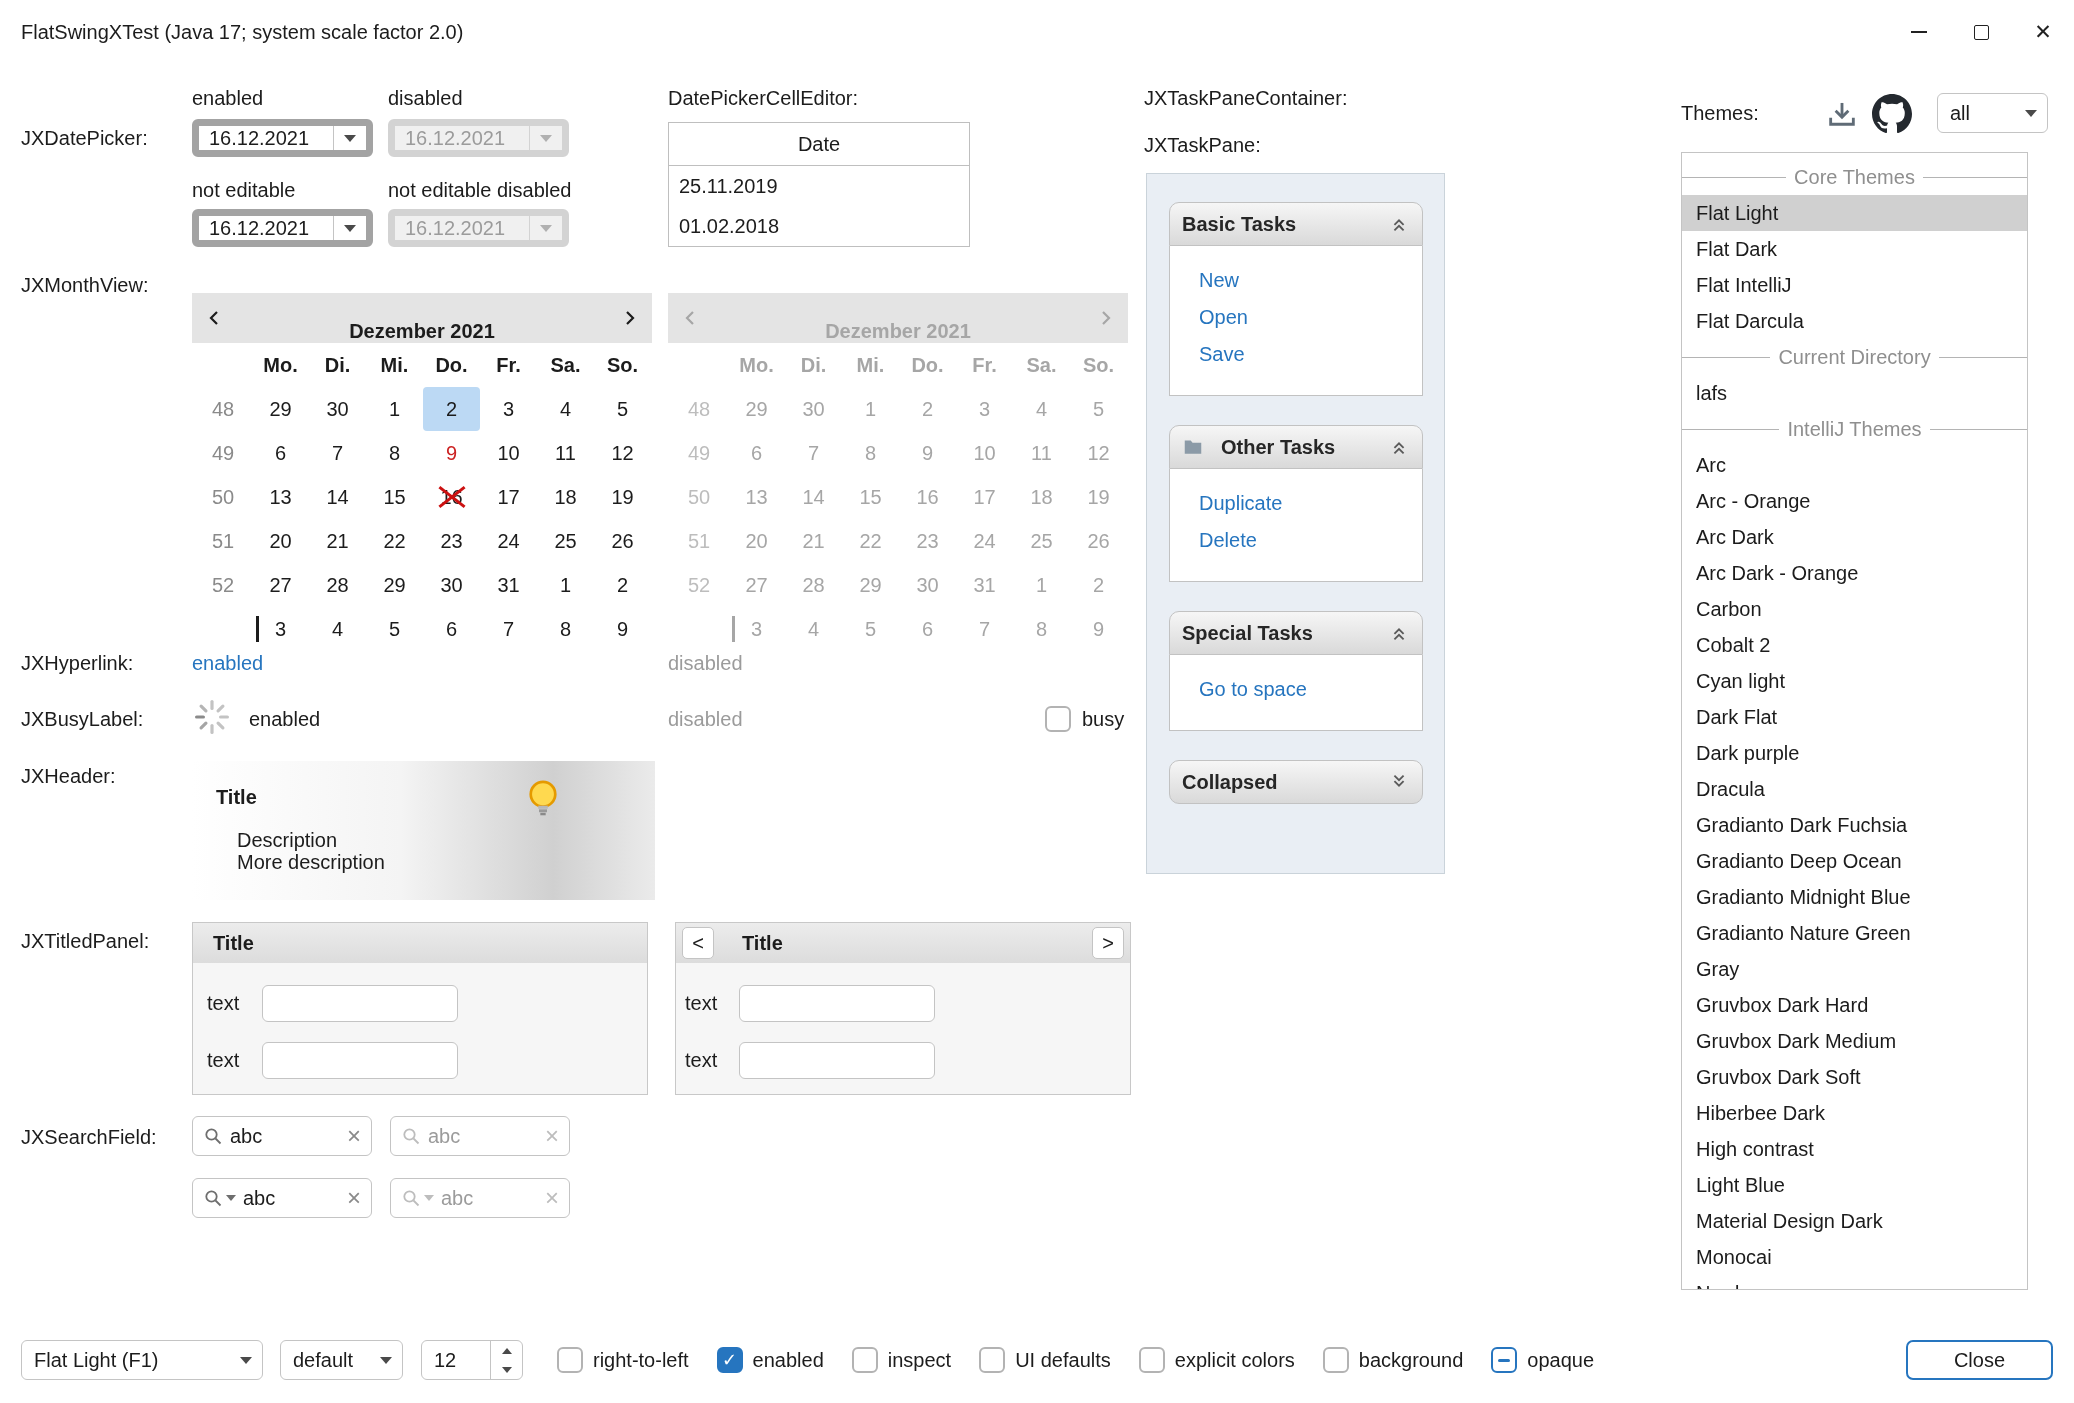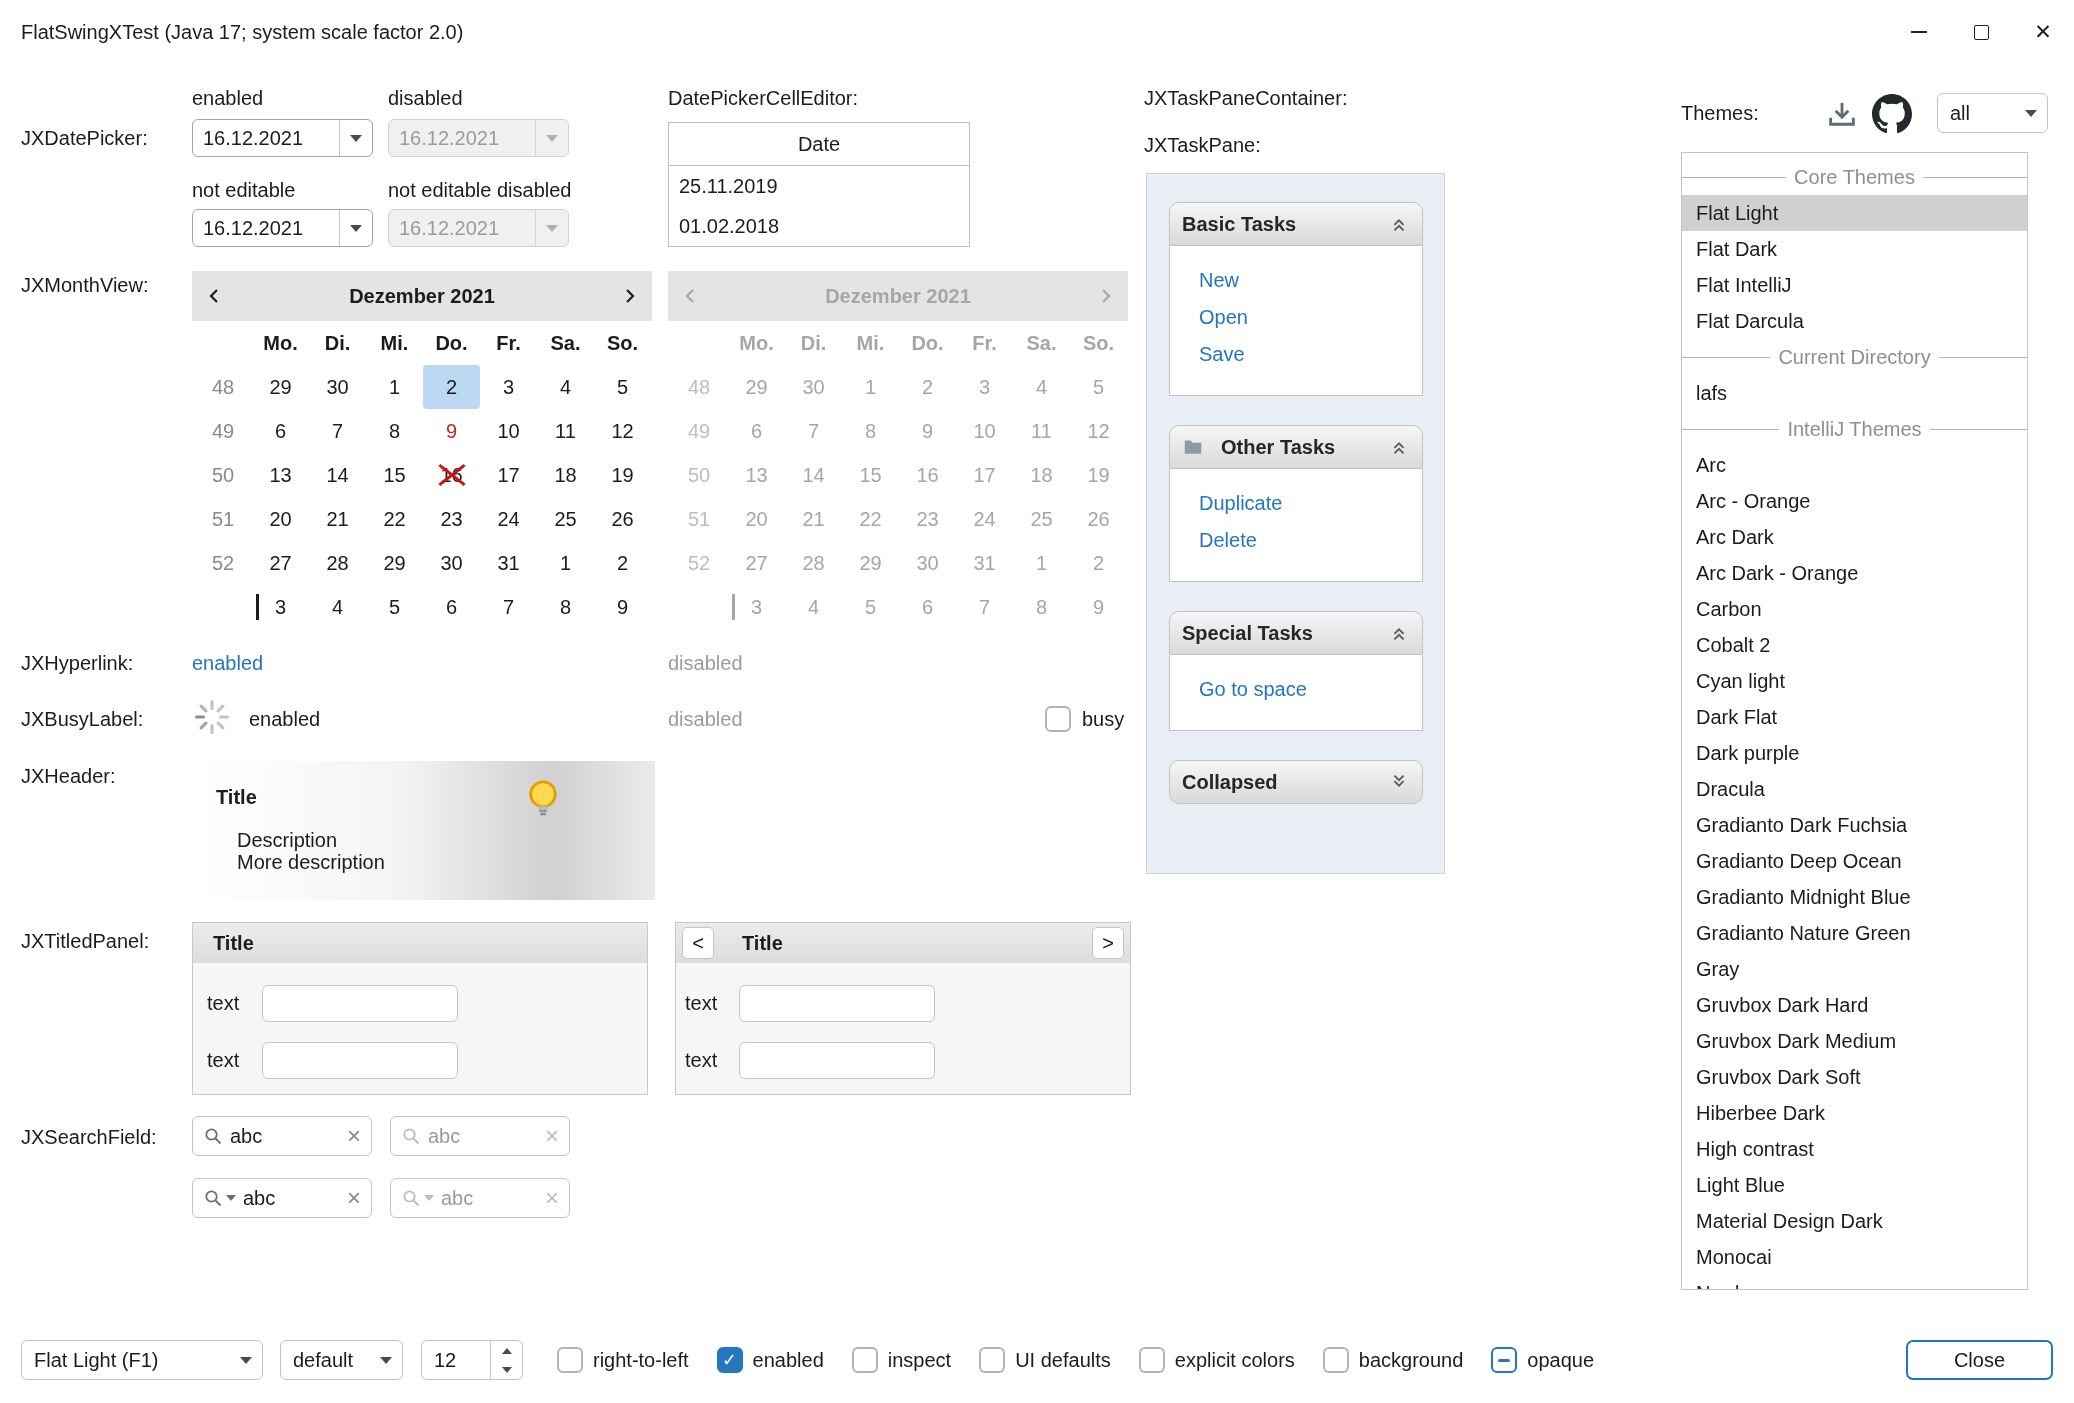--- a/index.html
+++ b/index.html
@@ -22,39 +22,39 @@
   .ic-min { width:16px; height:0; border-bottom:2px solid #222; display:block; }
   .ic-max { width:15px; height:15px; border:1.6px solid #222; border-radius:2px; display:block; }
   .ic-close { font-size:21px; color:#222; }
 
   
   .combo { position:relative; border:1px solid #c4c4c4; border-radius:6px; background:#fff; height:40px; display:flex; align-items:center; }
   .combo .val { flex:1; padding:0 12px; white-space:nowrap; }
   .tri { width:0; height:0; border-left:6px solid transparent; border-right:6px solid transparent; border-top:7px solid #4a4a4a; }
   .tri-up { width:0; height:0; border-left:5px solid transparent; border-right:5px solid transparent; border-bottom:6px solid #4a4a4a; }
   .combo .arr { width:32px; display:flex; align-items:center; justify-content:center; }
-  .dp { position:absolute; width:181px; height:38px; border:1px solid #a3a3a3; border-radius:6px; background:#fff; display:flex; align-items:center; }
+  .dp { position:absolute; width:181px; height:38px; border:7px solid #a3a3a3; border-radius:6px; background:#fff; display:flex; align-items:center; }
   .dp .val { flex:1; padding:0 10px; }
   .dp .arr { width:33px; height:100%; border-left:1px solid #c4c4c4; display:flex; align-items:center; justify-content:center; }
   .dp.off { background:#f0f0f0; border-color:#d3d3d3; color:#9b9b9b; }
   .dp.off .arr { border-left-color:#d3d3d3; }
   .dp.off .tri { border-top-color:#b0b0b0; }
 
   .lbl { position:absolute; white-space:nowrap; }
   .dimtext { color:#9b9b9b; }
   .link { color:#2675bf; cursor:pointer; }
 
   
   .tbl { position:absolute; left:668px; top:122px; width:302px; background:#fff; border:1px solid #bfbfbf; }
   .tbl .thead { height:43px; border-bottom:1px solid #bfbfbf; display:flex; align-items:center; justify-content:center; }
   .tbl .trow { height:40px; display:flex; align-items:center; padding-left:10px; }
 
   
   .cal { position:absolute; width:460px; background:#fff; }
-  .cal-header { position:relative; height:50px; background:#e4e4e4; display:flex; align-items:center; justify-content:space-between; color:#1c1c1c; }
+  .cal-header { position:relative; height:50px; background:#e4e4e4; display:flex; align-items:flex-end; justify-content:space-between; color:#1c1c1c;margin-top:22px; }
   .cal-title { position:absolute; left:0; right:0; text-align:center; font-weight:bold; }
   .cal-nav { width:46px; height:50px; display:flex; align-items:center; justify-content:center; z-index:1; }
   .cal-grid { display:grid; grid-template-columns:58px repeat(7,57px); padding-left:2px; }
   .cal-grid .hcell { height:44px; display:flex; align-items:center; justify-content:center; font-weight:bold; }
   .cal-grid .cell { position:relative; height:44px; display:flex; align-items:center; justify-content:center; }
   .cal-grid .wk { color:#8a8a8a; font-weight:normal; }
   .cell.sel { background:#bcd9f4; border-radius:4px; }
   .cell.today { color:#cc2222; }
   .cell.flag::before, .cell.flag::after { content:""; position:absolute; left:50%; top:50%; width:32px; height:3px; background:#cc1111; }
   .cell.flag::before { transform:translate(-50%,-50%) rotate(38deg); }

